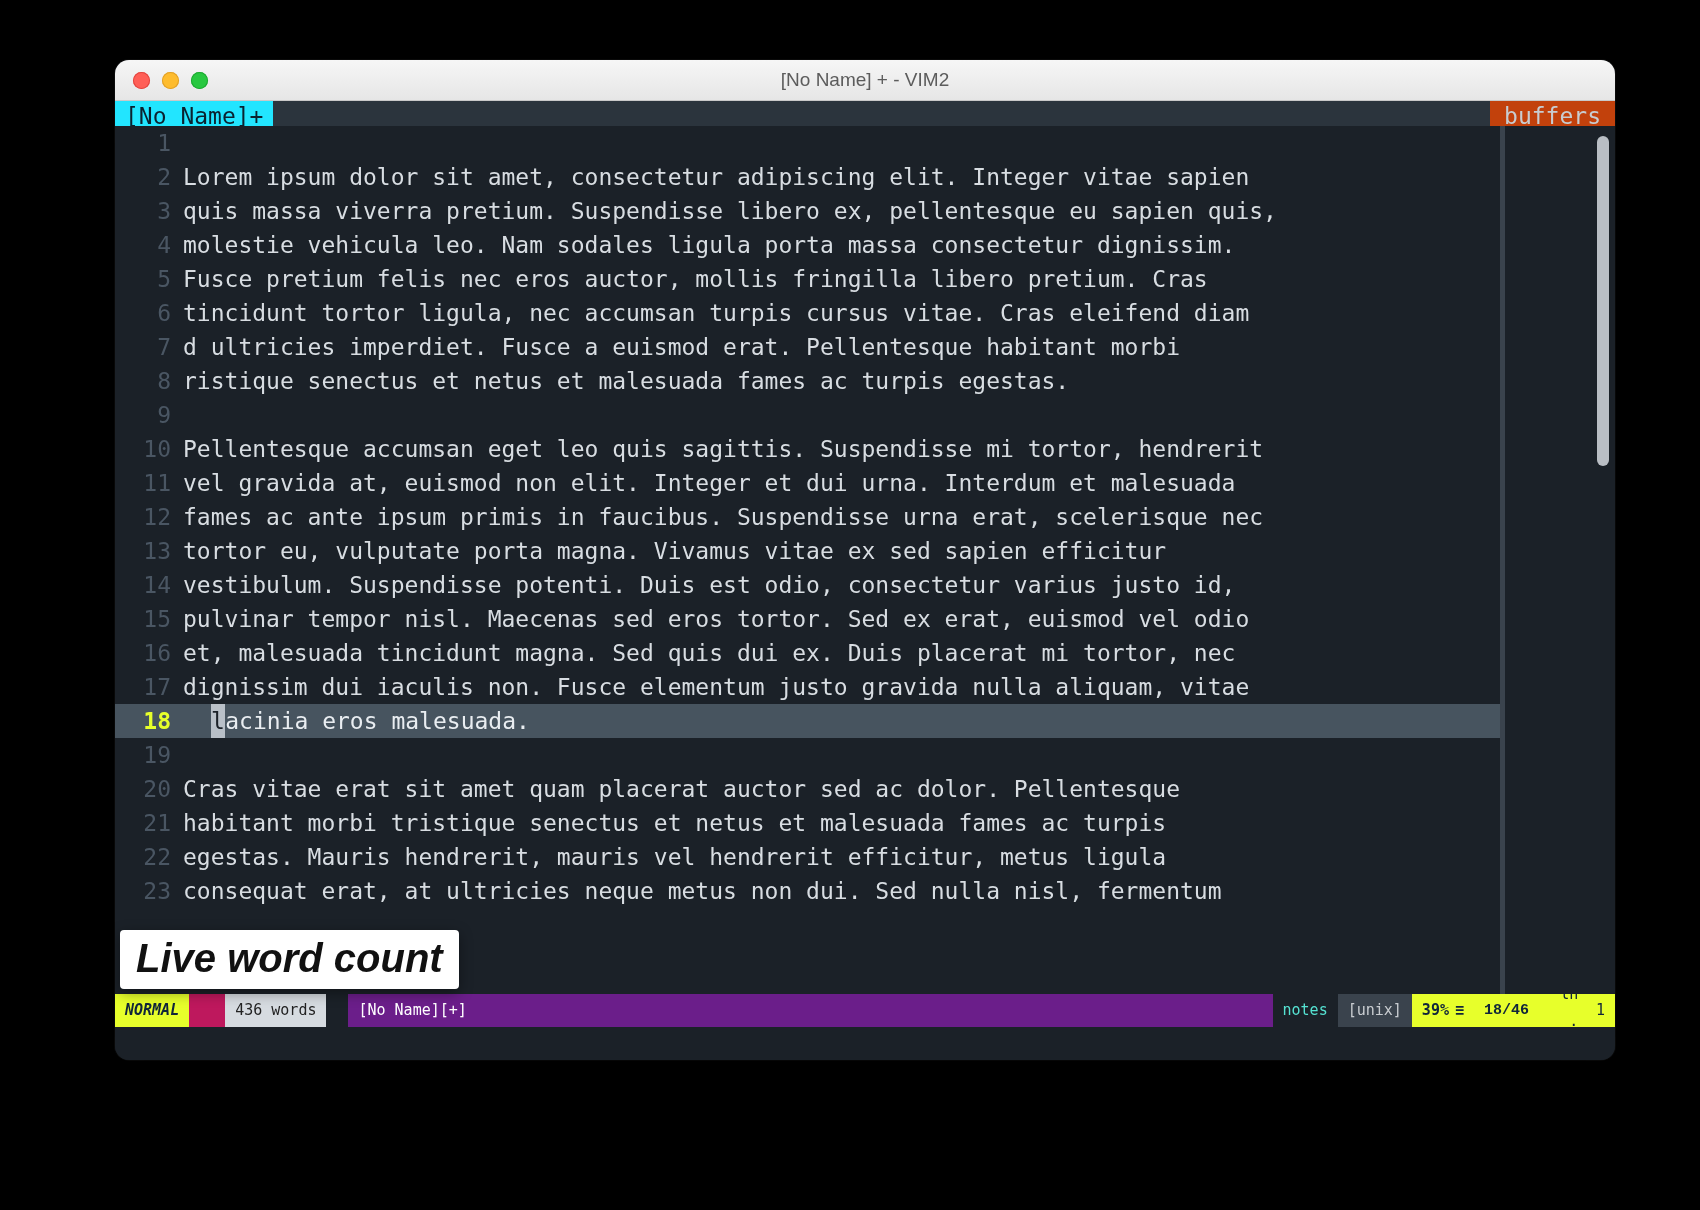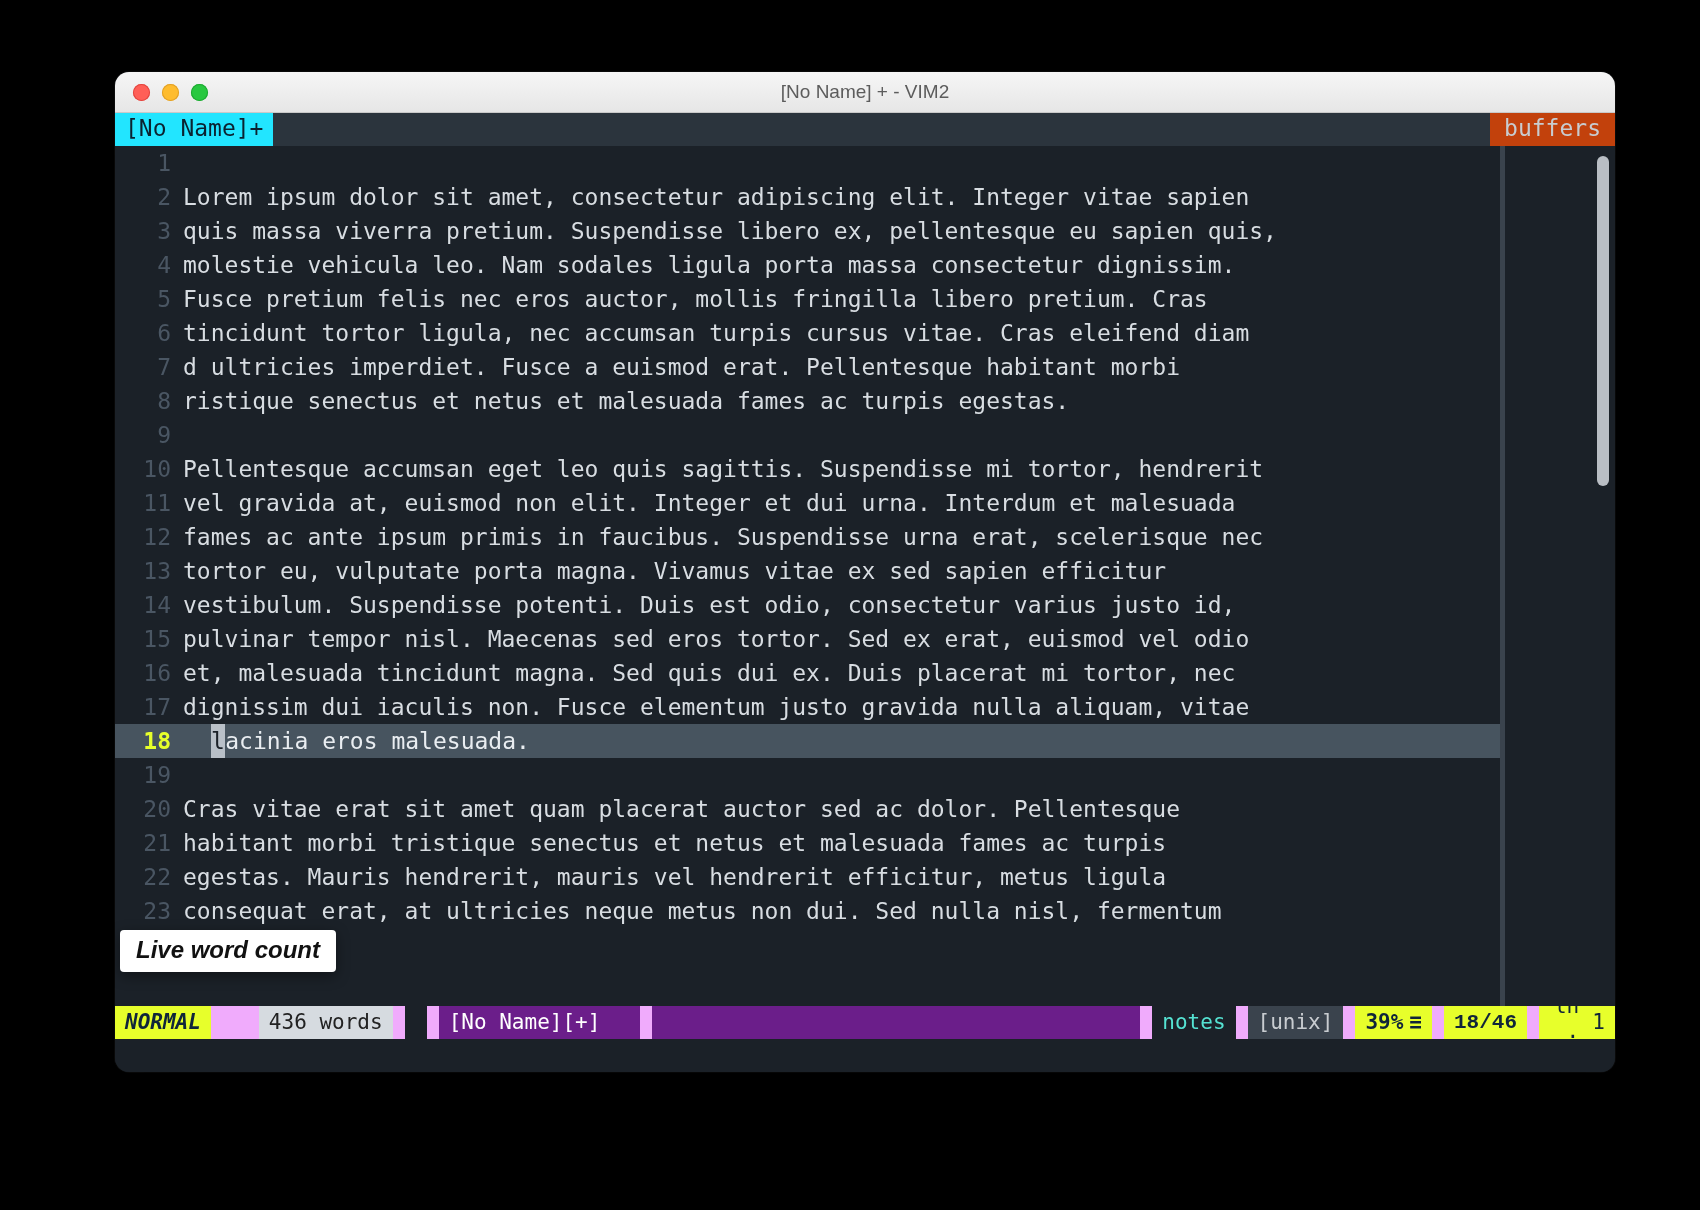--- a/index.html
+++ b/index.html
@@ -12,21 +12,21 @@
     overflow: hidden;
   }
   .stage {
     position: relative;
     width: 1700px;
     height: 1210px;
   }
   .window {
     position: absolute;
     left: 115px;
-    top: 72px;
+    top: 60px;
     width: 1500px;
     height: 1000px;
     border-radius: 14px;
     overflow: hidden;
     box-shadow: 0 30px 90px rgba(0,0,0,.7), 0 0 0 1px rgba(255,255,255,.05);
     background: #1b2128;
     display: flex;
     flex-direction: column;
   }
   .titlebar {
@@ -50,21 +50,21 @@
   .dot.red    { background:#ff5f57; box-shadow: inset 0 0 0 1px #e24640; }
   .dot.yellow { background:#febc2e; box-shadow: inset 0 0 0 1px #e1a028; }
   .dot.green  { background:#28c840; box-shadow: inset 0 0 0 1px #1ea932; }
   .title-text {
     position: absolute;
     left: 0; right: 0;
     text-align: center;
     pointer-events: none;
   }
   .tabbar {
-    height: 33px;
+    height: 25px;
     background: #2b343d;
     display: flex;
     align-items: stretch;
     font-family: "Menlo","Consolas",monospace;
     font-size: 23px;
     color: #c8ccd0;
     flex: 0 0 auto;
   }
   .tab {
     background: #22e5ff;
@@ -132,38 +132,37 @@
     background:#b9c0c8;
     color:#1b2128;
   }
 
   .annotation {
     position:absolute;
     left: 120px; 
     top: 930px;
     background:#fff;
     color:#111;
-    font-size:24px;
+    font-size:40px;
     font-weight:600;
     padding:6px 16px 8px 16px;
     border-radius:4px;
     box-shadow:0 4px 14px rgba(0,0,0,.4);
     font-style: italic;
     font-family:-apple-system, sans-serif;
   }
 
   .statusbar {
     height: 33px;
     flex: 0 0 auto;
     display:flex;
     font-family:"Menlo","Consolas",monospace;
-    font-size:21px;
+    font-size:15px;
     line-height:33px;
-    background:#f0abfc;
-    gap:12px;
+    background:#be185d;
   }
   .seg { padding:0 10px; height:33px; display:flex; align-items:center; }
   .seg.mode { background:#e7ff2b; color:#10253a; font-weight:800; font-style:italic; }
   .seg.wc   { background:#d6dbe0; color:#222; font-weight:500;margin-left:36px; }
   .seg.gap1 { background:#1b2128; width:22px; padding:0; }
   .seg.file { background:#6b1e8a; color:#fff; flex:0 0 auto; padding-right:40px; }
   .seg.purplefill { background:#6b1e8a; flex:1 1 auto; }
   .seg.ft   { background:#1b2128; color:#55e2d2; }
   .seg.enc  { background:#3a434d; color:#c8ccd0; }
   .seg.pct  { background:#e7ff2b; color:#10253a; font-weight:600;text-align:right; }

